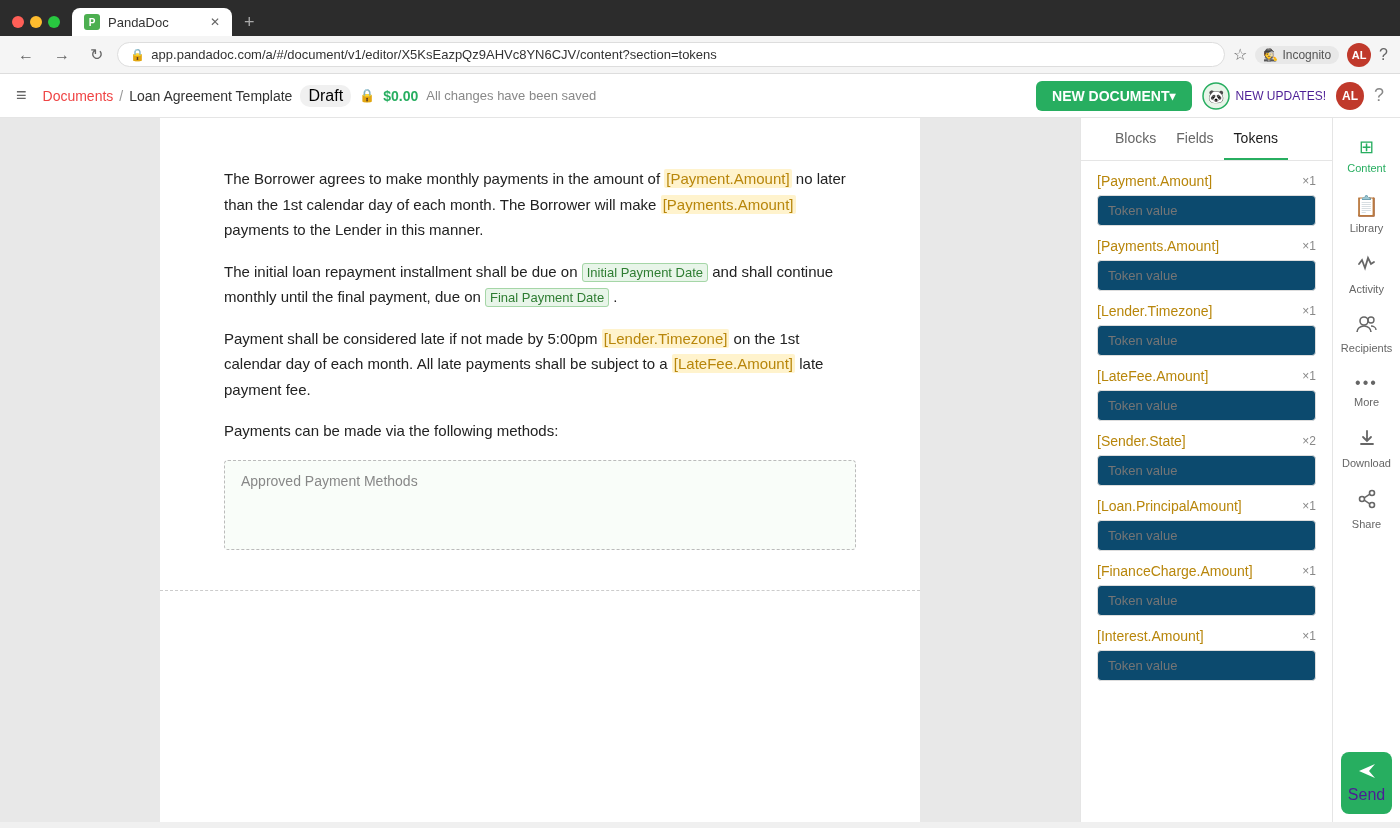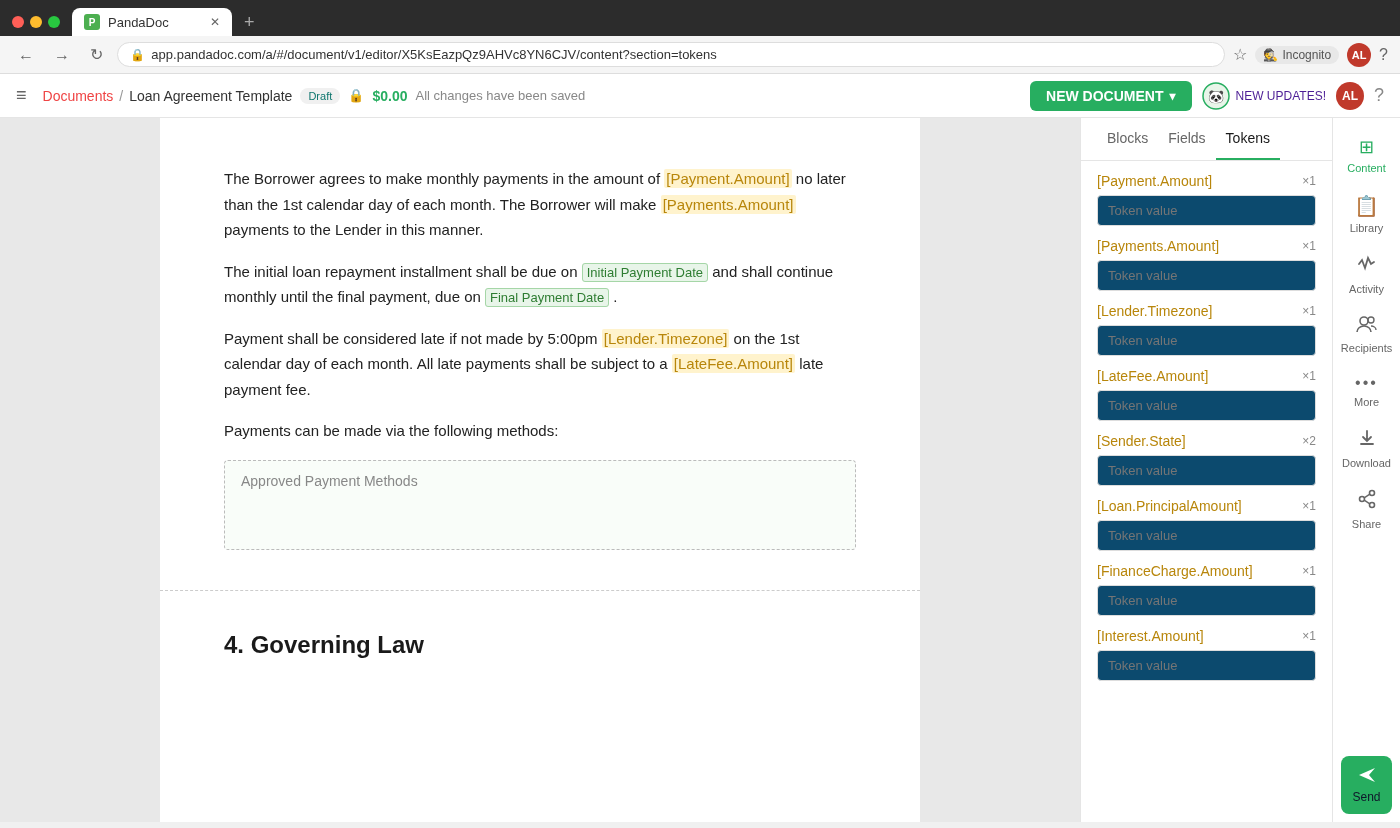--- a/index.html
+++ b/index.html
@@ -30,26 +30,26 @@
     .help-btn { color: #666; font-size: 16px; }
 
     
     .app { display: flex; flex-direction: column; height: calc(828px - 80px); background: #fff; }
     .app-header { display: flex; align-items: center; padding: 0 16px; height: 44px; border-bottom: 1px solid #e5e5e5; background: #fff; gap: 8px; }
     .hamburger { color: #666; font-size: 18px; cursor: pointer; margin-right: 8px; }
     .breadcrumb { display: flex; align-items: center; gap: 6px; font-size: 14px; color: #555; }
     .breadcrumb-link { color: #ef4444; text-decoration: none; }
     .breadcrumb-sep { color: #999; }
     .breadcrumb-current { color: #333; font-weight: 500; }
-    .doc-status-badge { background: #f0f0f0; color: #0f766e; font-size: 11px; padding: 2px 8px; border-radius: 10px; }
+    .doc-status-badge { background: #f0f0f0; color: #000000; font-size: 16px; padding: 2px 8px; border-radius: 10px; }
     .doc-lock-icon { color: #888; font-size: 13px; }
     .doc-price { color: #27ae60; font-weight: 700; font-size: 14px; }
     .doc-saved { color: #888; font-size: 13px; }
     .header-right { margin-left: auto; display: flex; align-items: center; gap: 10px; }
-    .new-doc-btn { background: #27ae60; color: white; border: none; border-radius: 6px; padding: 7px 16px; font-size: 14px; font-weight: 600; cursor: pointer; display: flex; align-items: center; gap: 6px; }
+    .new-doc-btn { background: #27ae60; color: white; border: none; border-radius: 6px; padding: 7px 16px; font-size: 14px; font-weight: 600; cursor: pointer; display: flex; align-items: center; }
     .new-doc-btn .arrow { font-size: 12px; }
     .updates-btn { display: flex; align-items: center; gap: 6px; font-size: 13px; color: #555; cursor: pointer; }
     .user-avatar { width: 28px; height: 28px; border-radius: 50%; background: #c0392b; color: white; font-size: 12px; font-weight: bold; display: flex; align-items: center; justify-content: center; }
     .help-icon { color: #888; font-size: 18px; cursor: pointer; }
 
     
     .main-area { display: flex; flex: 1; overflow: hidden; }
 
     
     .doc-area { flex: 1; background: #e8e8e8; overflow-y: auto; padding: 0; }
@@ -62,21 +62,21 @@
 
     .payment-methods-box { border: 1px dashed #bbb; background: #f9fdf9; border-radius: 4px; padding: 12px 16px; margin-top: 8px; min-height: 90px; color: #888; font-size: 14px; }
 
     .section-divider { border: none; border-top: 1px dashed #ccc; margin: 32px -64px; }
 
     
     .right-sidebar { width: 320px; background: #fff; border-left: 1px solid #e5e5e5; display: flex; overflow: hidden; }
 
     
     .tokens-panel { flex: 1; overflow-y: auto; }
-    .panel-tabs { display: flex; border-bottom: 1px solid #e5e5e5; padding: 0 16px; }
+    .panel-tabs { display: flex; border-bottom: 1px solid #e5e5e5; padding: 0 24px; }
     .panel-tab { padding: 12px 10px; font-size: 14px; color: #666; cursor: pointer; border-bottom: 2px solid transparent; }
     .panel-tab.active { color: #1a1a1a; border-bottom: 2px solid #27ae60; font-weight: 500; }
     .tokens-list { padding: 12px 16px; display: flex; flex-direction: column; gap: 12px; }
     .token-item { }
     .token-header { display: flex; align-items: center; justify-content: space-between; margin-bottom: 6px; }
     .token-name { color: #b8860b; font-size: 14px; font-weight: 500; }
     .token-count { font-size: 12px; color: #888; }
     .token-input { width: 100%; border: 1px solid #ddd; border-radius: 4px; padding: 7px 10px; font-size: 13px; color: #999; outline: none; background: #0c4a6e; }
 
     
@@ -185,21 +185,20 @@
           <span>late payment fee.</span>
         </p>
 
         <p class="doc-paragraph">Payments can be made via the following methods:</p>
         <div class="payment-methods-box">
           <span>Approved Payment Methods</span>
         </div>
 
         <hr class="section-divider" style="margin: 40px -64px;">
 
-        <h2 class="section-heading">4. Governing Law</h2>
 
 
       </div>
     </div>
 
     <div class="right-sidebar">
       <div class="tokens-panel">
         <div class="panel-tabs">
           <div class="panel-tab">Blocks</div>
           <div class="panel-tab">Fields</div>
@@ -318,19 +317,19 @@
           </span>
           <span class="rail-label">Share</span>
         </div>
         <div style="flex:1;"></div>
         <div class="rail-send">
           <span>
             <svg width="20" height="18" viewBox="0 0 20 18">
                 <path d="M2 9L18 2L12 9L18 16L2 9Z" fill="white"></path>
               </svg>
           </span>
-          <span style="color:#0f172a;font-size:12px;text-align:center;">Send</span>
+          <span style="color:#4c1d95;font-size:16px;text-align:center;">Send</span>
         </div>
       </div>
     </div>
 
   </div>
 </div>
 
 </body></html>

